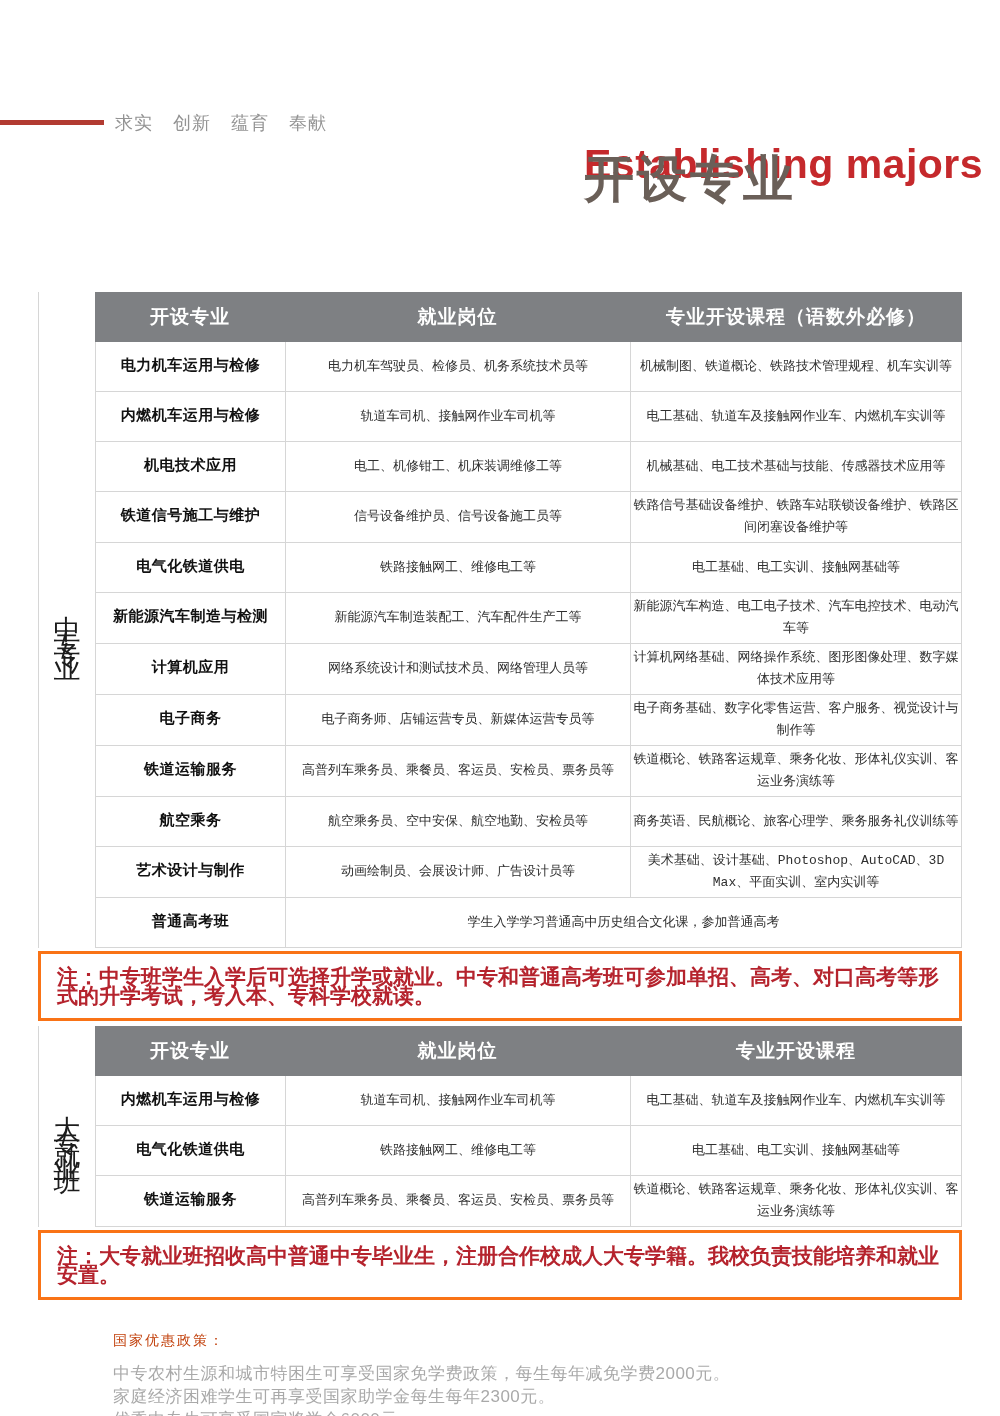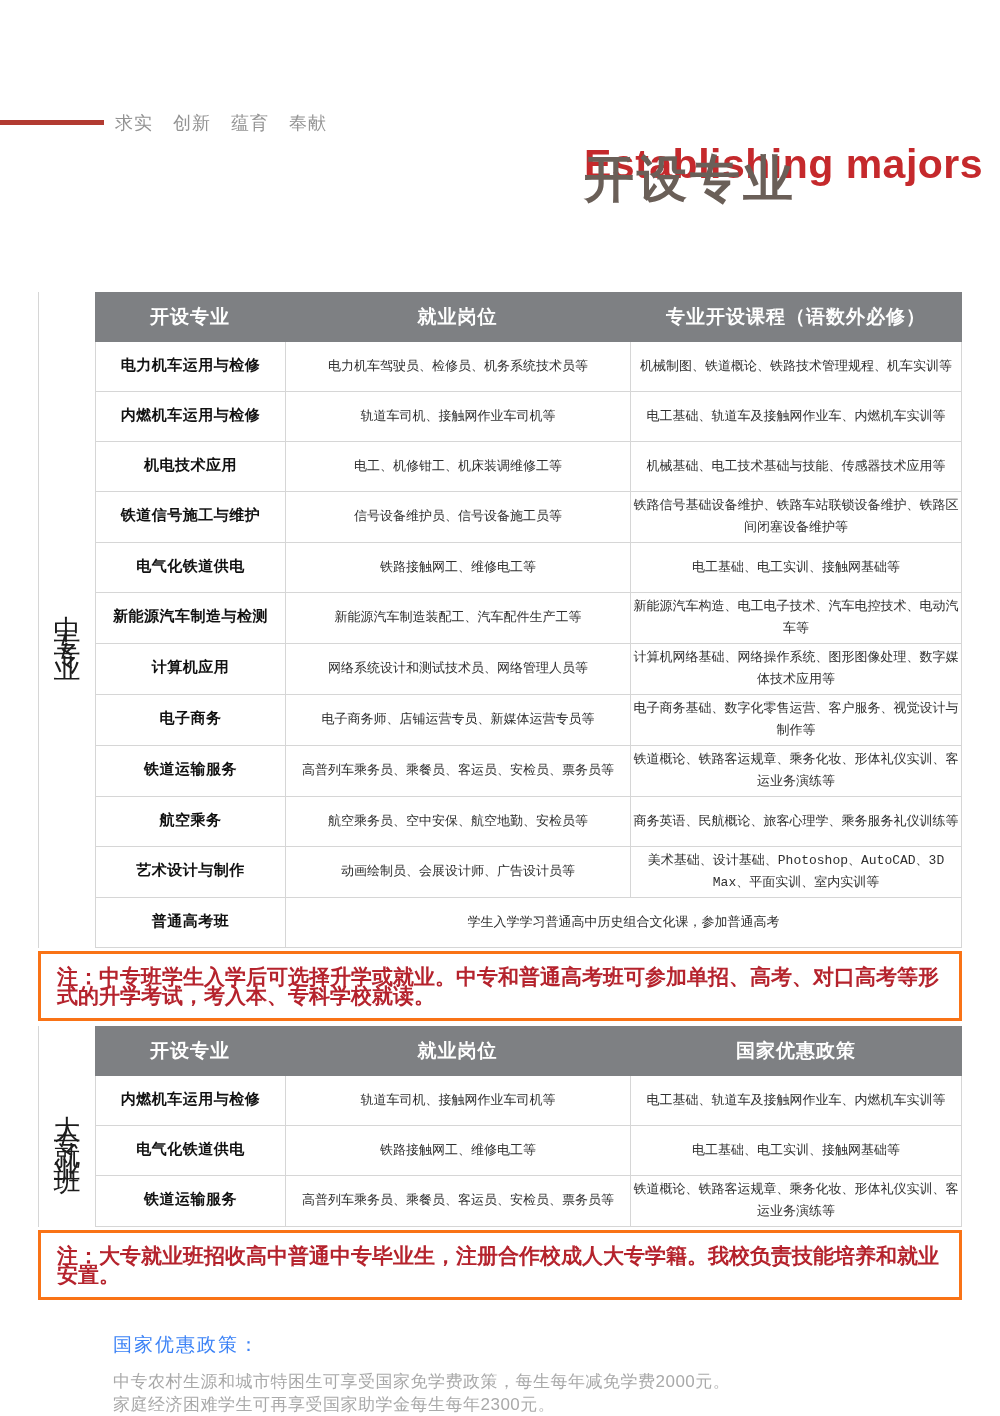--- a/index.html
+++ b/index.html
@@ -29,21 +29,21 @@
   .cell { min-height:49px; display:flex; align-items:center; justify-content:center;
           text-align:center; padding:3px 2px; font-size:13px; color:#2f2f2f; line-height:22px; }
   .cell.major { font-size:15px; font-weight:700; color:#111111; letter-spacing:0.5px; padding:3px 6px; }
   .cell:not(:last-child) { border-right:1px solid #d6d6d6; }
   .cell.merged { grid-column:2 / 4; }
   
   .note { border:3px solid #f97316; margin:3px 0 5px 0; padding:13px 16px;
           color:#b5232d; font-weight:700; font-size:21px; line-height:19px; }
   
   .policy { margin:30px 0 0 75px; }
-  .policy-title { font-size:19px; color:#3b82f6; letter-spacing:2px; margin-bottom:12px;margin-top:32px; }
+  .policy-title { font-size:14px; color:#c2410c; letter-spacing:2px; margin-bottom:12px;margin-top:32px; }
   .policy-line { font-size:17px; color:#a9a9a9; line-height:23px; letter-spacing:0.5px; }
 </style>
 </head>
 <body>
 
 <div class="header">
   <div class="redline"></div>
   <div class="motto">求实 创新 蕴育 奉献</div>
   <div class="title-en">Establishing majors</div>
   <div class="title-zh">开设专业</div>
@@ -129,21 +129,21 @@
   <div class="note">注：中专班学生入学后可选择升学或就业。中专和普通高考班可参加单招、高考、对口高考等形式的升学考试，考入本、专科学校就读。</div>
 
   <section class="block">
     <div class="side">
       <span class="vlabel">大专就业班</span>
     </div>
     <div class="table">
       <div class="thead">
         <div class="hcell">开设专业</div>
         <div class="hcell">就业岗位</div>
-        <div class="hcell">国家优惠政策</div>
+        <div class="hcell">专业开设课程</div>
       </div>
       <div class="tbody" id="tbody2">
           <div class="trow">
     <div class="cell major">内燃机车运用与检修</div>
     <div class="cell jobs">轨道车司机、接触网作业车司机等</div>
     <div class="cell courses">电工基础、轨道车及接触网作业车、内燃机车实训等</div>
   </div>
           <div class="trow">
     <div class="cell major">电气化铁道供电</div>
     <div class="cell jobs">铁路接触网工、维修电工等</div>

